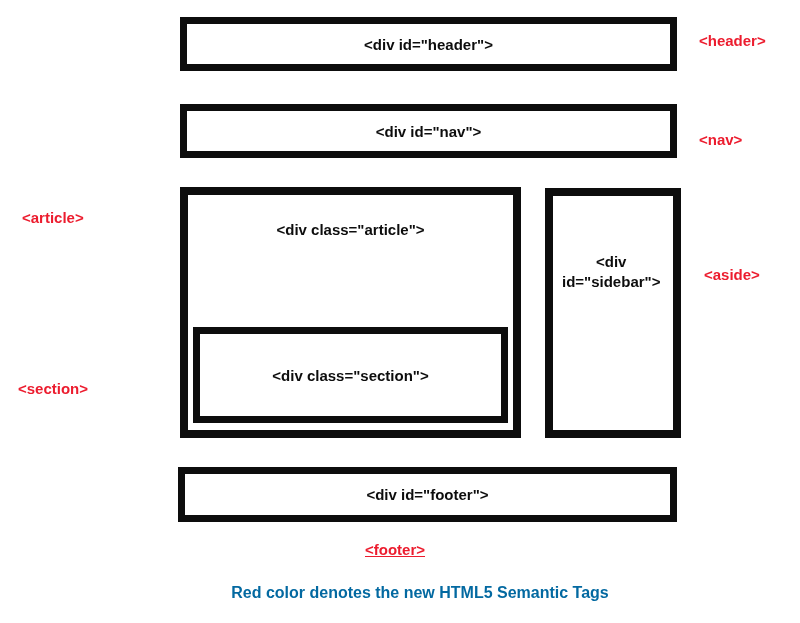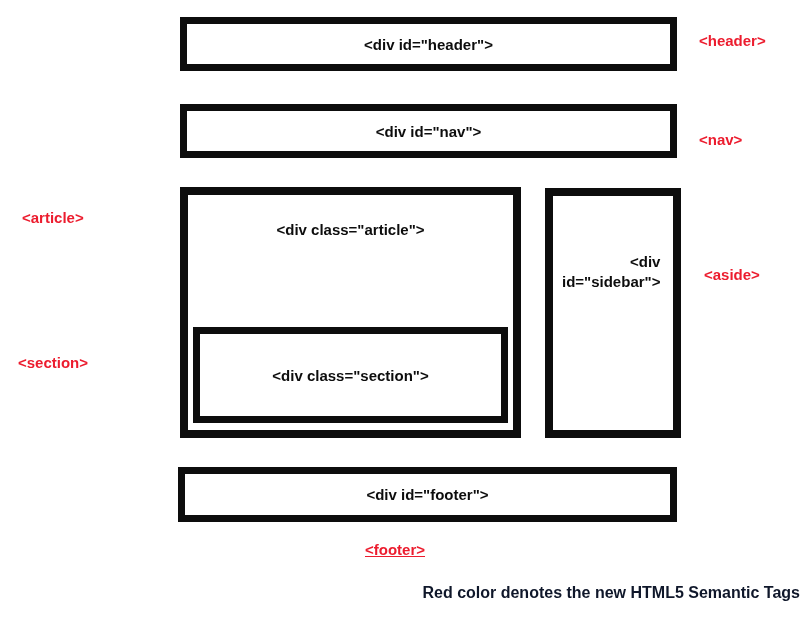--- a/index.html
+++ b/index.html
@@ -46,48 +46,48 @@
   .tag-nav { left: 699px; top: 131px; }
   
   .article-box {
     left: 180px; top: 187px; width: 341px; height: 251px;
     border-width: 8px;
     align-items: flex-start;
   }
   .article-box .code { padding-top: 26px; }
   .section-box { left: 193px; top: 327px; width: 315px; height: 96px; }
   .tag-article { left: 22px; top: 209px; }
-  .tag-section { left: 18px; top: 354px; }
+  .tag-section { left: 18px; top: 380px; }
   
   .sidebar-box {
     left: 545px; top: 188px; width: 136px; height: 250px;
     border-width: 8px;
     align-items: flex-start;
     justify-content: flex-start;
   }
   .sidebar-text {
     padding: 56px 0 0 9px;
     line-height: 20px;
-    text-align: right;
+    text-align: center;
   }
   .sidebar-text span { display: block; }
   .tag-aside { left: 704px; top: 266px; }
   
   .footer-box { left: 178px; top: 467px; width: 499px; height: 55px; }
   .tag-footer { left: 365px; top: 541px; text-decoration: underline; }
   
   .footnote {
     position: absolute;
     left: 40px;
     top: 584px;
     width: 760px;
-    text-align: right;
+    text-align: center;
     font-weight: bold;
     font-size: 16px;
-    color: #0f172a;
+    color: #0369a1;
     white-space: nowrap;
   }
 </style>
 </head>
 <body>
 
 <div class="canvas">
 
   <div class="box header-box">
     <span class="code">&lt;div id="header"&gt;</span>

